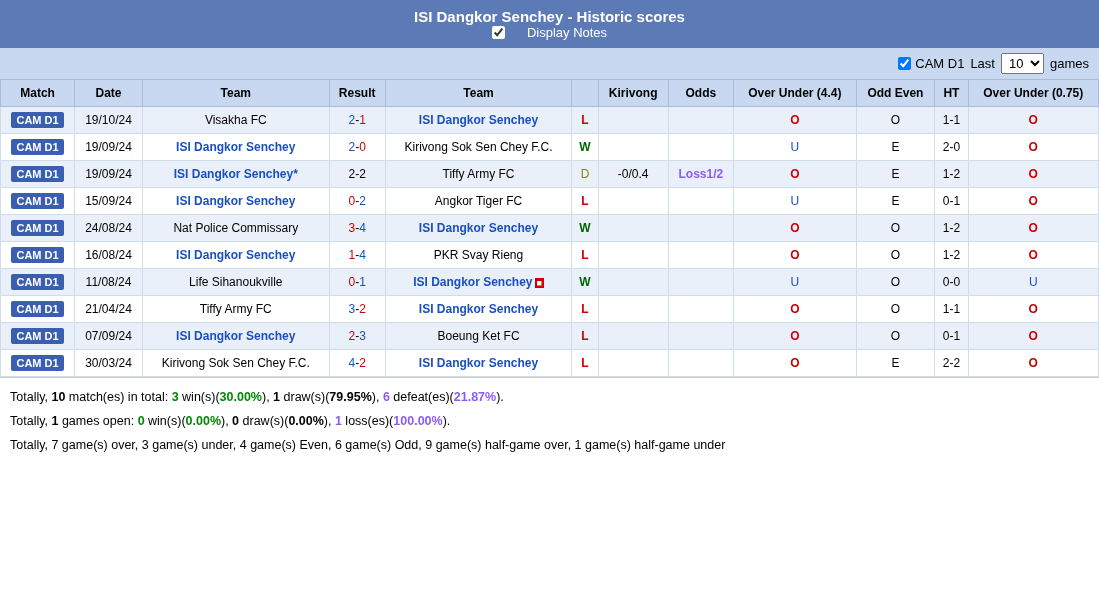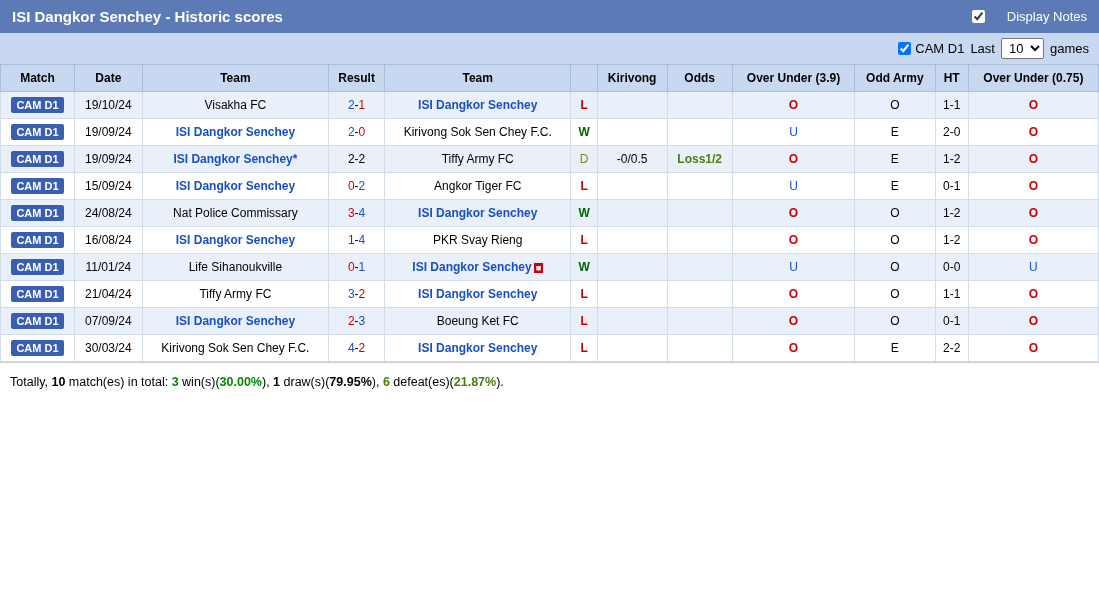--- a/index.html
+++ b/index.html
@@ -5,20 +5,21 @@
     * { box-sizing: border-box; margin: 0; padding: 0; }
     body { font-family: Arial, sans-serif; font-size: 13px; background: #fff; width: 1099px; }
 
     .header {
       background: #5c7ab5;
       color: #fff;
       padding: 8px 12px;
       display: flex;
       align-items: center;
       justify-content: space-between;
+      flex-direction: column;
     }
     .header-title { font-size: 15px; font-weight: bold; }
     .display-notes {
       display: flex;
       align-items: center;
       gap: 22px;
       font-size: 13px;
     }
     .display-notes input[type=checkbox] { accent-color: #fff; }
 
@@ -70,21 +71,21 @@
       background: #3a5fb0;
       color: #fff;
       font-weight: bold;
       font-size: 11px;
       padding: 2px 5px;
       border-radius: 2px;
       display: inline-block;
     }
 
     .blue-link { color: #1a4fc0; font-weight: bold; }
-    .red-text { color: #4d7c0f; font-weight: bold; }
+    .red-text { color: #8b5cf6; font-weight: bold; }
     .green-text { color: #008800; font-weight: bold; }
     .result-W { color: #006600; }
     .result-L { color: #cc0000; }
     .result-D { color: #888800; }
 
     .red-o { color: #cc0000; font-weight: bold; }
     .score-blue { color: #1a4fc0; }
     .score-red { color: #cc0000; }
 
     .red-box-icon {
@@ -137,22 +138,22 @@
   <thead>
     <tr>
       <th>Match</th>
       <th>Date</th>
       <th>Team</th>
       <th>Result</th>
       <th>Team</th>
       <th></th>
       <th>Kirivong</th>
       <th>Odds</th>
-      <th>Over Under (3.9)</th>
-      <th>Odd Army</th>
+      <th>Over Under (4.4)</th>
+      <th>Odd Even</th>
       <th>HT</th>
       <th>Over Under (0.75)</th>
     </tr>
   </thead>
   <tbody id="table-body">
   <tr>
     <td><span class="league-badge">CAM D1</span></td>
     <td>19/10/24</td>
     <td class="" style="cursor:default">Visakha FC</td>
     <td style="cursor:pointer">
@@ -191,21 +192,21 @@
     <td><span class="league-badge">CAM D1</span></td>
     <td>19/09/24</td>
     <td class="blue-link" style="cursor:pointer">ISI Dangkor Senchey*</td>
     <td style="cursor:pointer">
       <span class="">2</span>-<span class="">2</span>
     </td>
     <td class="" style="cursor:default">
       Tiffy Army FC
     </td>
     <td class="result-D ">D</td>
-    <td>-0/0.5</td>
+    <td>-0/0.4</td>
     <td class="red-text">Loss1/2</td>
     <td class="red-o">O</td>
     <td>E</td>
     <td>1-2</td>
     <td class="red-o">O</td>
   </tr>
       <tr>
     <td><span class="league-badge">CAM D1</span></td>
     <td>15/09/24</td>
     <td class="blue-link" style="cursor:pointer">ISI Dangkor Senchey</td>
@@ -254,21 +255,21 @@
     <td class="result-L red-text">L</td>
     <td></td>
     <td class="red-text"></td>
     <td class="red-o">O</td>
     <td>O</td>
     <td>1-2</td>
     <td class="red-o">O</td>
   </tr>
       <tr>
     <td><span class="league-badge">CAM D1</span></td>
-    <td>11/01/24</td>
+    <td>11/08/24</td>
     <td class="" style="cursor:default">Life Sihanoukville</td>
     <td style="cursor:pointer">
       <span class="score-red">0</span>-<span class="score-blue">1</span>
     </td>
     <td class="blue-link" style="cursor:pointer">
       ISI Dangkor Senchey<span class="red-box-icon">■</span>
     </td>
     <td class="result-W green-text">W</td>
     <td></td>
     <td class="red-text"></td>
@@ -331,13 +332,17 @@
     <td>2-2</td>
     <td class="red-o">O</td>
   </tr>
     </tbody>
 </table>
 
 <div class="footer">
   <p>
     Totally, <strong>10</strong> match(es) in total: <strong><span class="green-text">3</span></strong> win(s)(<span class="green-text"><strong>30.00%</strong></span>), <strong>1</strong> draw(s)(<strong>79.95%</strong>), <strong><span class="red-text">6</span></strong> defeat(es)(<span class="red-text"><strong>21.87%</strong></span>).
   </p>
+  <p>
+    Totally, <strong>1</strong> games open: <strong><span class="green-text">0</span></strong> win(s)(<span class="green-text"><strong>0.00%</strong></span>), <strong>0</strong> draw(s)(<strong>0.00%</strong>), <strong><span class="red-text">1</span></strong> loss(es)(<span class="red-text"><strong>100.00%</strong></span>).
+  </p>
+  <p>Totally, 7 game(s) over, 3 game(s) under, 4 game(s) Even, 6 game(s) Odd, 9 game(s) half-game over, 1 game(s) half-game under</p>
 </div>
 
 </body></html>

